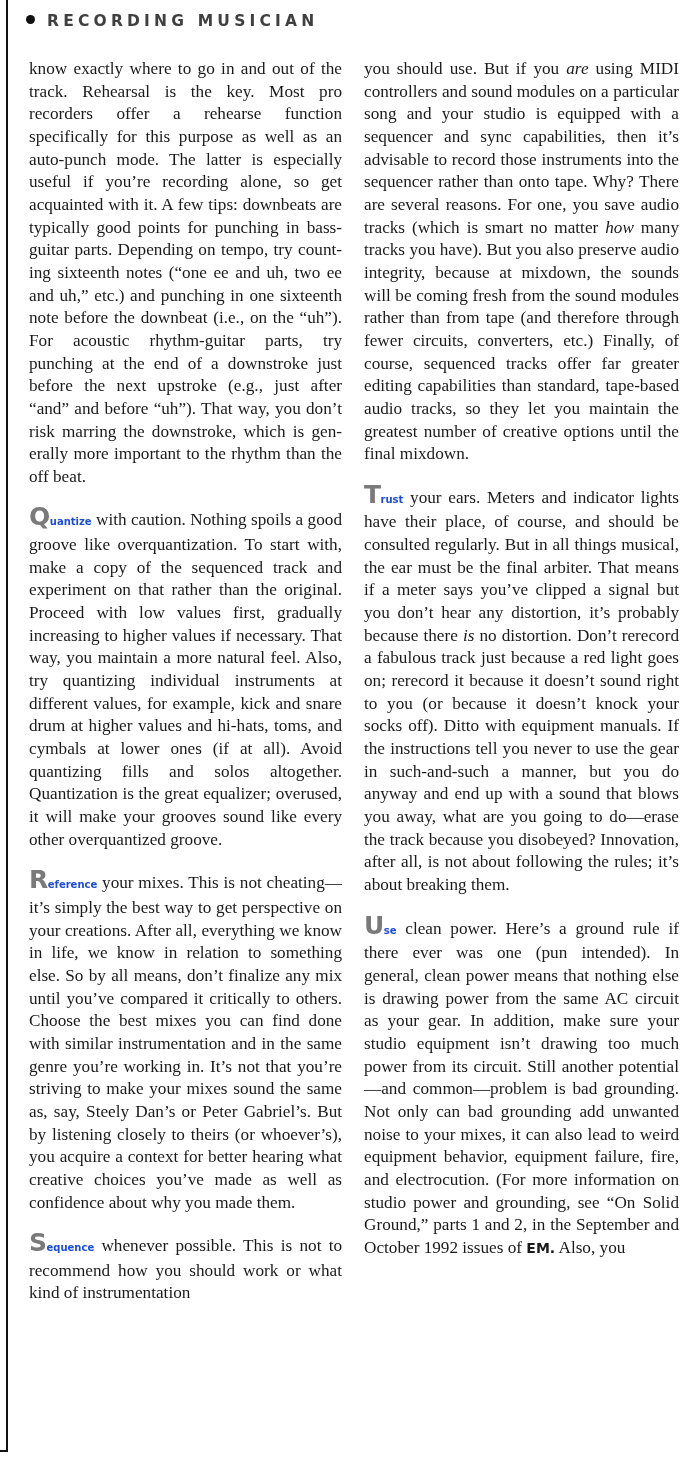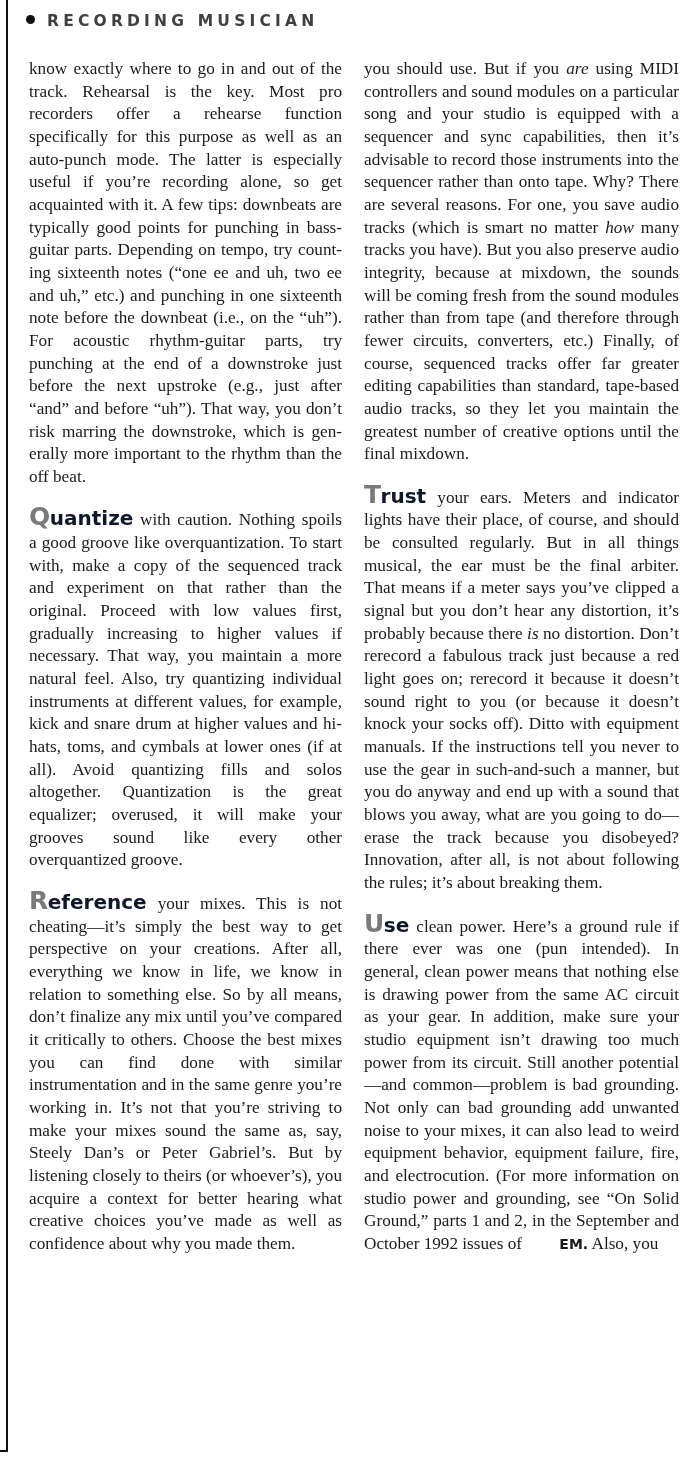--- a/index.html
+++ b/index.html
@@ -30,44 +30,45 @@
     .col.left { left: 29px; }
     .col.right { left: 364px; width: 315px; }
     .col p { margin: 0 0 18px 0; }
     .lead-cap {
       font-family: "DejaVu Sans", "Liberation Sans", sans-serif;
       font-weight: bold; font-size: 25px; color: #7a7a7a;
       letter-spacing: -0.5px;
     }
     .lead-rest {
       font-family: "DejaVu Sans", "Liberation Sans", sans-serif;
-      font-weight: bold; font-size: 20px; color: #0f172a;
+      font-weight: bold; font-size: 10px; color: #1d4ed8;
     }
     .em-logo {
       font-family: "DejaVu Sans", "Liberation Sans", sans-serif;
-      font-weight: bold; font-size: 14px; margin-left: 33px;
+      font-weight: bold; font-size: 14px;
     }
     i { }
   </style>
 </head>
 <body>
 
 <div class="left-rule"></div>
 
 <div class="header">
   <span class="dot"></span><span>RECORDING MUSICIAN</span>
 </div>
 
 <div class="col left">
   <p><span>know exactly where to go in and out of the track. Rehearsal is the key. Most pro recorders offer a rehearse function specifically for this purpose as well as an auto-punch mode. The latter is es­pecially useful if you’re recording alone, so get acquainted with it. A few tips: downbeats are typically good points for punching in bass-guitar parts. Depending on tempo, try count­ing sixteenth notes (“one ee and uh, two ee and uh,” etc.) and punching in one sixteenth note before the down­beat (i.e., on the “uh”). For acoustic rhythm-guitar parts, try punching at the end of a downstroke just before the next upstroke (e.g., just after “and” and before “uh”). That way, you don’t risk marring the downstroke, which is gen­erally more important to the rhythm than the off beat.</span></p>
 
   <p><span class="lead-cap">Q</span><span class="lead-rest">uantize</span><span> with caution. Nothing spoils a good groove like overquantization. To start with, make a copy of the se­quenced track and experiment on that rather than the original. Proceed with low values first, gradually increasing to higher values if necessary. That way, you maintain a more natural feel. Also, try quantizing individual instruments at different values, for example, kick and snare drum at higher values and hi-hats, toms, and cymbals at lower ones (if at all). Avoid quantizing fills and solos altogether. Quantization is the great equalizer; overused, it will make your grooves sound like every other overquantized groove.</span></p>
 
   <p><span class="lead-cap">R</span><span class="lead-rest">eference</span><span> your mixes. This is not cheating—it’s simply the best way to get perspective on your creations. After all, everything we know in life, we know in relation to something else. So by all means, don’t finalize any mix until you’ve compared it critically to others. Choose the best mixes you can find done with similar instrumentation and in the same genre you’re working in. It’s not that you’re striving to make your mixes sound the same as, say, Steely Dan’s or Peter Gabriel’s. But by listening closely to theirs (or whoev­er’s), you acquire a context for better hearing what creative choices you’ve made as well as confidence about why you made them.</span></p>
 
+  <p><span class="lead-cap">S</span><span class="lead-rest">equence</span><span> whenever possible. This is not to recommend how you should work or what kind of instrumentation</span></p>
 </div>
 
 <div class="col right">
   <p><span>you should use. But if you </span><i>are</i><span> using MIDI controllers and sound modules on a particular song and your studio is equipped with a sequencer and sync capabilities, then it’s advisable to record those instruments into the se­quencer rather than onto tape. Why? There are several reasons. For one, you save audio tracks (which is smart no matter </span><i>how</i><span> many tracks you have). But you also preserve audio integrity, be­cause at mixdown, the sounds will be coming fresh from the sound modules rather than from tape (and therefore through fewer circuits, converters, etc.) Finally, of course, sequenced tracks offer far greater editing capabilities than standard, tape-based audio tracks, so they let you maintain the greatest number of creative options until the final mixdown.</span></p>
 
   <p><span class="lead-cap">T</span><span class="lead-rest">rust</span><span> your ears. Meters and indicator lights have their place, of course, and should be consulted regularly. But in all things musical, the ear must be the final arbiter. That means if a meter says you’ve clipped a signal but you don’t hear any distortion, it’s probably be­cause there </span><i>is</i><span> no distortion. Don’t re­record a fabulous track just because a red light goes on; rerecord it because it doesn’t sound right to you (or because it doesn’t knock your socks off). Ditto with equipment manuals. If the in­structions tell you never to use the gear in such-and-such a manner, but you do anyway and end up with a sound that blows you away, what are you going to do—erase the track because you dis­obeyed? Innovation, after all, is not about following the rules; it’s about breaking them.</span></p>
 
   <p><span class="lead-cap">U</span><span class="lead-rest">se</span><span> clean power. Here’s a ground rule if there ever was one (pun in­tended). In general, clean power means that nothing else is drawing power from the same AC circuit as your gear. In addition, make sure your studio equipment isn’t drawing too much power from its circuit. Still an­other potential—and common—prob­lem is bad grounding. Not only can bad grounding add unwanted noise to your mixes, it can also lead to weird equipment behavior, equipment fail­ure, fire, and electrocution. (For more information on studio power and grounding, see “On Solid Ground,” parts 1 and 2, in the September and October 1992 issues of </span><span class="em-logo">EM.</span><span> Also, you</span></p>
 </div>
 

